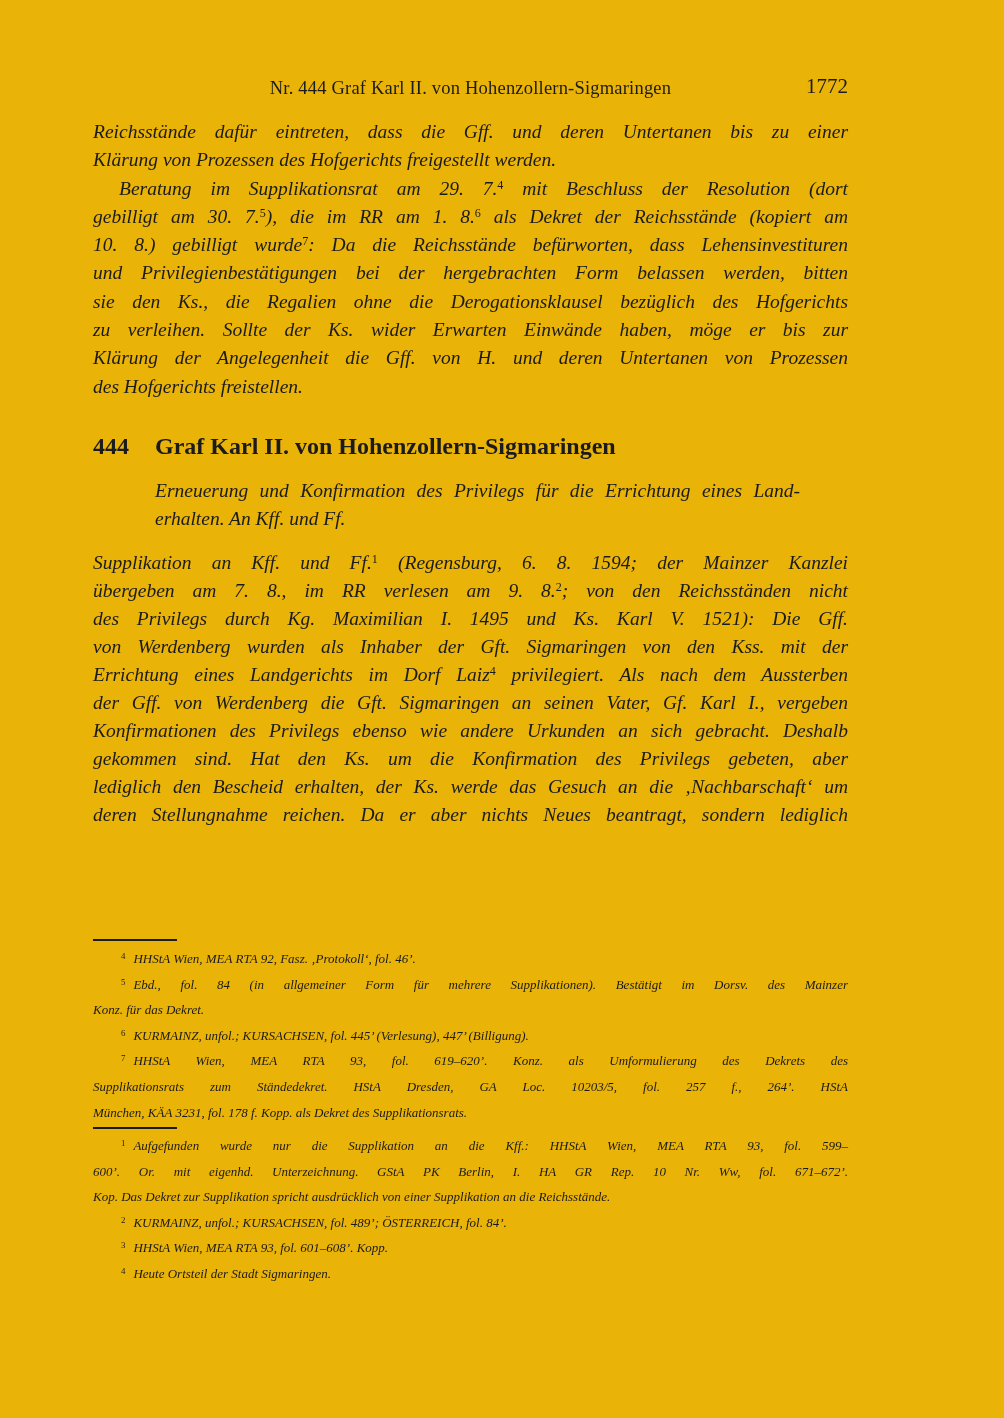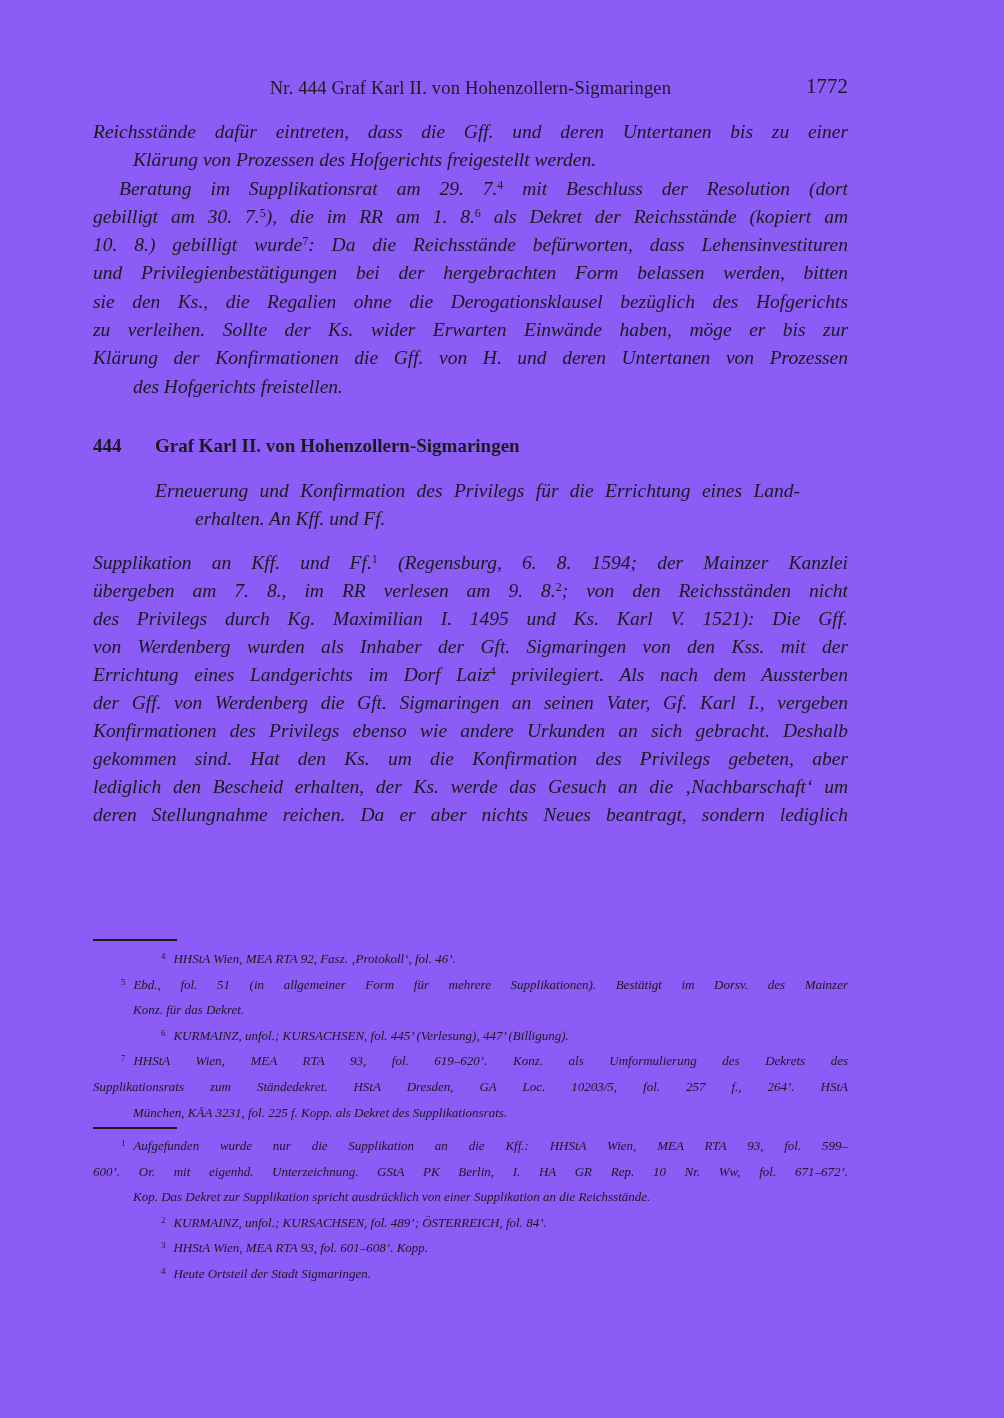--- a/index.html
+++ b/index.html
@@ -1,41 +1,41 @@
 <!DOCTYPE html>
 <html><head>
 <meta charset="utf-8">
 <style>
   html,body{margin:0;padding:0;background:#d9d9d6;}
   .page{
     position:relative;
     width:1004px;height:1418px;
     margin:0 auto;
-    background:#8b5cf6;
+    background:#eab308;
     color:#1b1b1b;
     font-family:"Liberation Serif","DejaVu Serif",serif;
     overflow:hidden;
   }
   .col{position:absolute;left:93px;width:755px;}
 
   
   .running{top:78px;height:28px;font-size:18.5px;}
   .running .rtitle{display:block;text-align:center;letter-spacing:0.2px;}
   .running .pageno{position:absolute;right:0;top:-4px;font-size:21px;}
 
   
   .line{text-align:justify;text-align-last:justify;}
-  .line.end{text-align-last:left;margin-left:40px;}
+  .line.end{text-align-last:left;}
 
   
   .regest{top:118px;font-size:19.5px;line-height:28.3px;font-style:italic;}
   .regest .indent{text-indent:26px;}
 
   
-  .entryhead{top:431px;font-size:19px;font-weight:bold;display:flex;line-height:30px;}
+  .entryhead{top:431px;font-size:24px;font-weight:bold;display:flex;line-height:30px;}
   .entryhead .eno{width:62px;flex:none;}
 
   
   .subtitle{position:absolute;left:155px;width:645px;top:477px;
             font-size:19.5px;line-height:28.3px;font-style:italic;font-family:Liberation Serif, serif;}
 
   
   .ebody{top:549px;font-size:19.5px;line-height:28px;font-style:italic;}
 
   
@@ -62,21 +62,21 @@
 
   <div class="col regest">
     <div class="line">Reichsstände dafür eintreten, dass die Gff. und deren Untertanen bis zu einer</div>
     <div class="line end">Klärung von Prozessen des Hofgerichts freigestellt werden.</div>
     <div class="line indent">Beratung im Supplikationsrat am 29. 7.<sup>4</sup> mit Beschluss der Resolution (dort</div>
     <div class="line">gebilligt am 30. 7.<sup>5</sup>), die im RR am 1. 8.<sup>6</sup> als Dekret der Reichsstände (kopiert am</div>
     <div class="line">10. 8.) gebilligt wurde<sup>7</sup>: Da die Reichsstände befürworten, dass Lehensinvestituren</div>
     <div class="line">und Privilegienbestätigungen bei der hergebrachten Form belassen werden, bitten</div>
     <div class="line">sie den Ks., die Regalien ohne die Derogationsklausel bezüglich des Hofgerichts</div>
     <div class="line">zu verleihen. Sollte der Ks. wider Erwarten Einwände haben, möge er bis zur</div>
-    <div class="line">Klärung der Konfirmationen die Gff. von H. und deren Untertanen von Prozessen</div>
+    <div class="line">Klärung der Angelegenheit die Gff. von H. und deren Untertanen von Prozessen</div>
     <div class="line end">des Hofgerichts freistellen.</div>
   </div>
 
   <div class="col entryhead">
     <span class="eno">444</span>
     <span>Graf Karl II. von Hohenzollern-Sigmaringen</span>
   </div>
 
   <div class="subtitle">
     <div class="line">Erneuerung und Konfirmation des Privilegs für die Errichtung eines Land-</div>
@@ -96,31 +96,31 @@
     <div class="line">deren Stellungnahme reichen. Da er aber nichts Neues beantragt, sondern lediglich</div>
   </div>
 
   <div class="fnrule rule1"></div>
 
   <div class="col fnblock fnb1">
     <div class="fline first line end">
       <span class="fnum">4</span><span>HHStA Wien, MEA RTA 92, Fasz. ‚Protokoll‘, fol. 46’.</span>
     </div>
     <div class="fline first line">
-      <span class="fnum">5</span><span>Ebd., fol. 51 (in allgemeiner Form für mehrere Supplikationen). Bestätigt im Dorsv. des Mainzer</span>
+      <span class="fnum">5</span><span>Ebd., fol. 84 (in allgemeiner Form für mehrere Supplikationen). Bestätigt im Dorsv. des Mainzer</span>
     </div>
     <div class="fline line end">Konz. für das Dekret.</div>
     <div class="fline first line end">
       <span class="fnum">6</span><span>KURMAINZ, unfol.; KURSACHSEN, fol. 445’ (Verlesung), 447’ (Billigung).</span>
     </div>
     <div class="fline first line">
       <span class="fnum">7</span><span>HHStA Wien, MEA RTA 93, fol. 619–620’. Konz. als Umformulierung des Dekrets des</span>
     </div>
     <div class="fline line">Supplikationsrats zum Ständedekret. HStA Dresden, GA Loc. 10203/5, fol. 257 f., 264’. HStA</div>
-    <div class="fline line end">München, KÄA 3231, fol. 225 f. Kopp. als Dekret des Supplikationsrats.</div>
+    <div class="fline line end">München, KÄA 3231, fol. 178 f. Kopp. als Dekret des Supplikationsrats.</div>
   </div>
 
   <div class="fnrule rule2"></div>
 
   <div class="col fnblock fnb2">
     <div class="fline first line">
       <span class="fnum">1</span><span>Aufgefunden wurde nur die Supplikation an die Kff.: HHStA Wien, MEA RTA 93, fol. 599–</span>
     </div>
     <div class="fline line">600’. Or. mit eigenhd. Unterzeichnung. GStA PK Berlin, I. HA GR Rep. 10 Nr. Ww, fol. 671–672’.</div>
     <div class="fline line end">Kop. Das Dekret zur Supplikation spricht ausdrücklich von einer Supplikation an die Reichsstände.</div>

